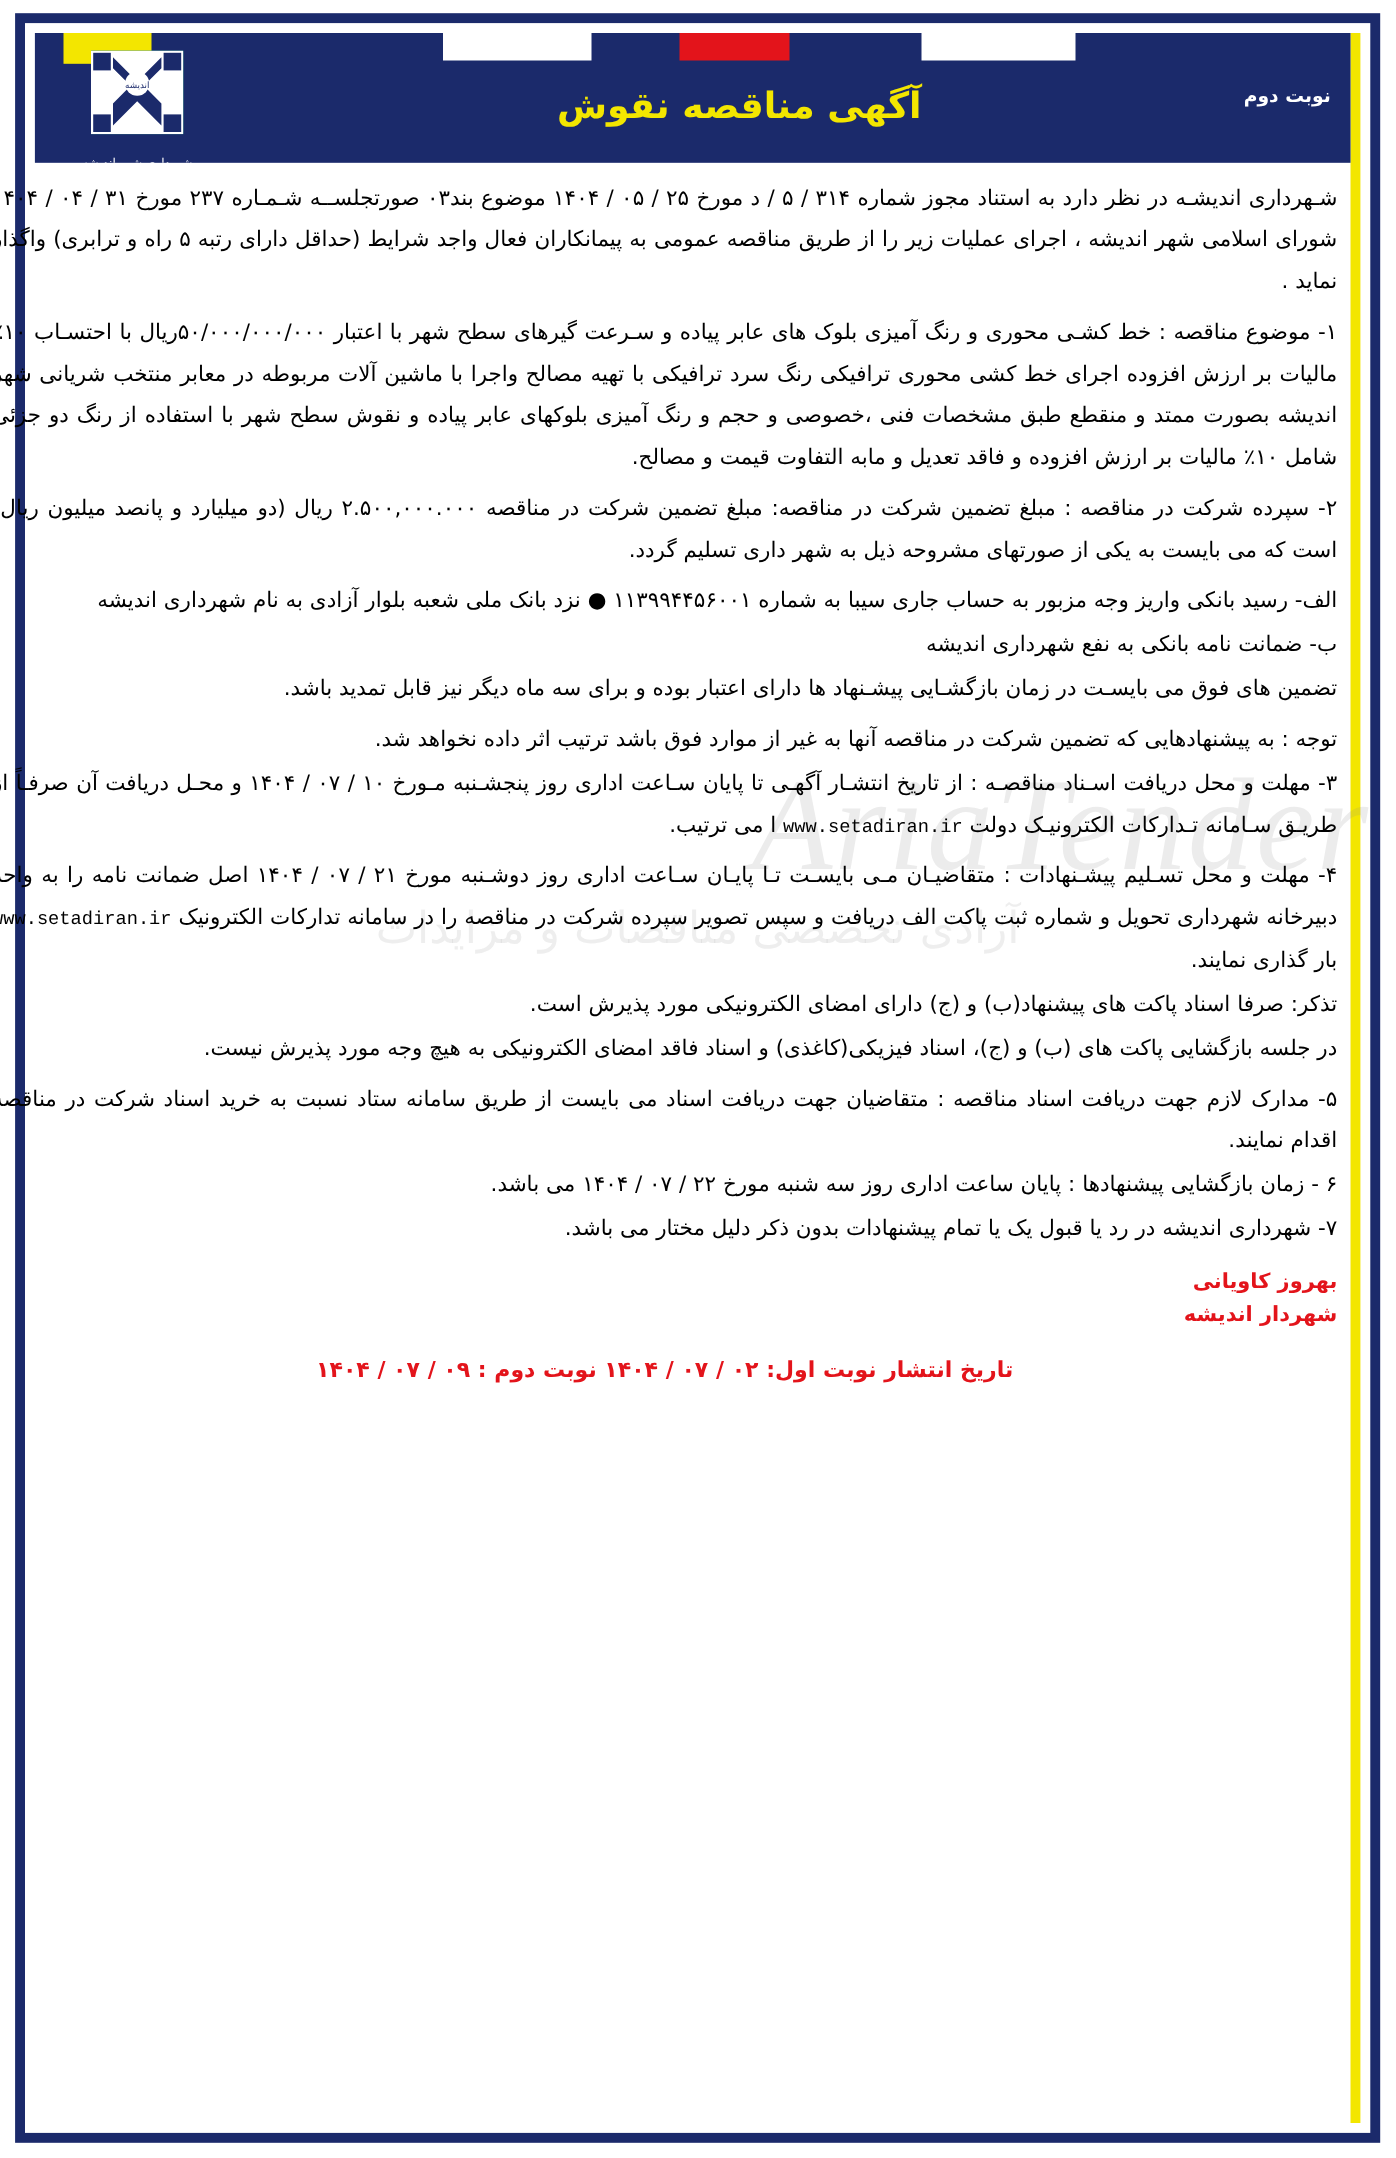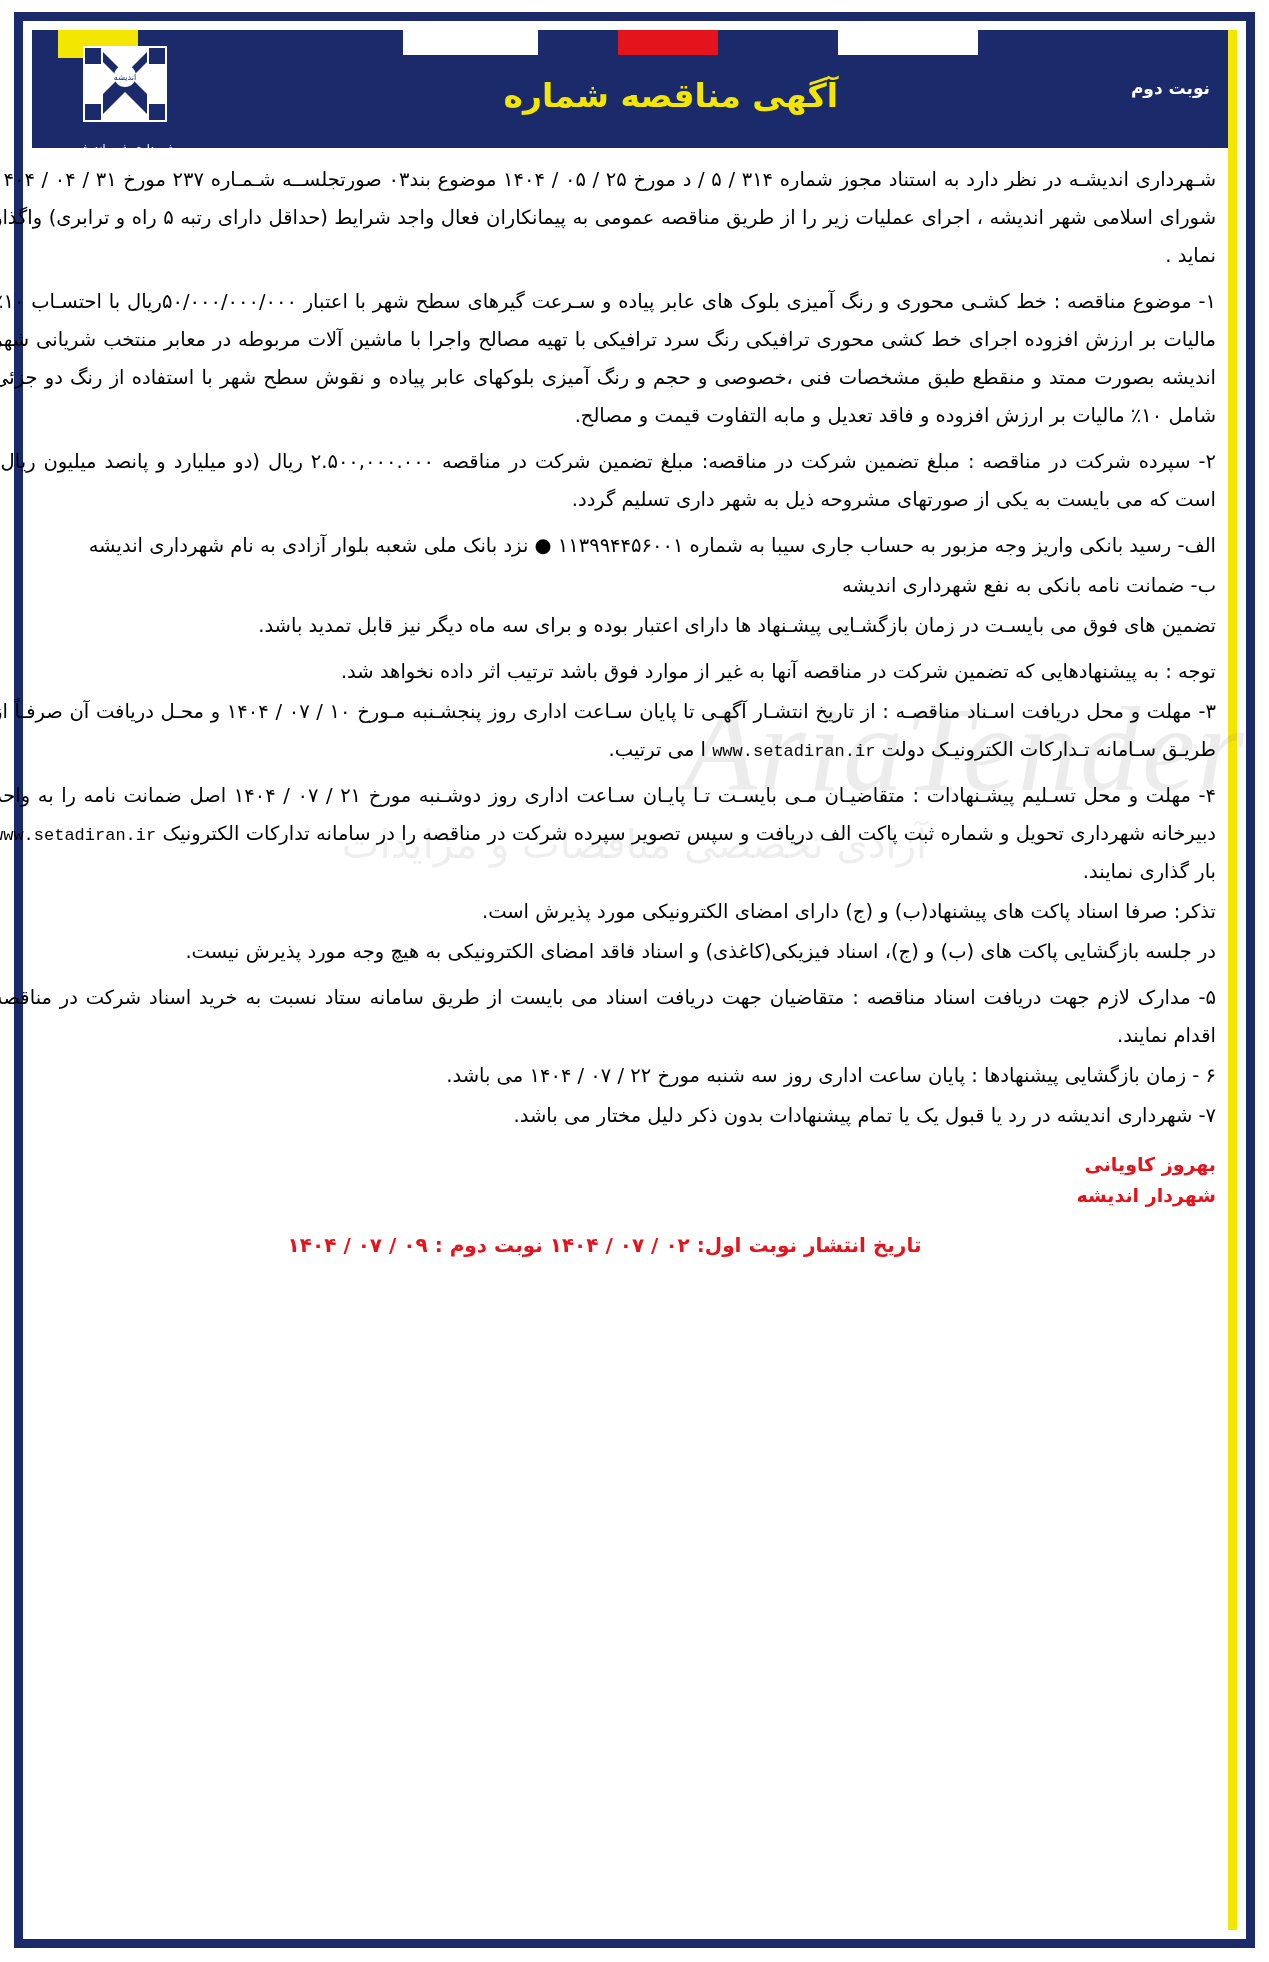--- a/index.html
+++ b/index.html
@@ -186,21 +186,21 @@
   <div class="frame">
     <div class="stripe-yellow"></div>
 
     <div class="header">
       <div class="hdr-yellow"></div>
       <div class="hdr-white-2"></div>
       <div class="hdr-red"></div>
       <div class="hdr-white-1"></div>
 
       <div class="nobat">نوبت دوم</div>
-      <div class="hdr-title">آگهی مناقصه شماره</div>
+      <div class="hdr-title">آگهی مناقصه نقوش</div>
 
       <div class="logo">
         <div class="logo-mark">
           <svg width="84" height="76" viewBox="0 0 84 76" aria-hidden="true">
             <rect x="0" y="0" width="84" height="76" fill="#ffffff"></rect>
             <g fill="#1b2a6b">
               <rect x="2" y="2" width="16" height="16"></rect>
               <rect x="66" y="2" width="16" height="16"></rect>
               <rect x="2" y="58" width="16" height="16"></rect>
               <rect x="66" y="58" width="16" height="16"></rect>

